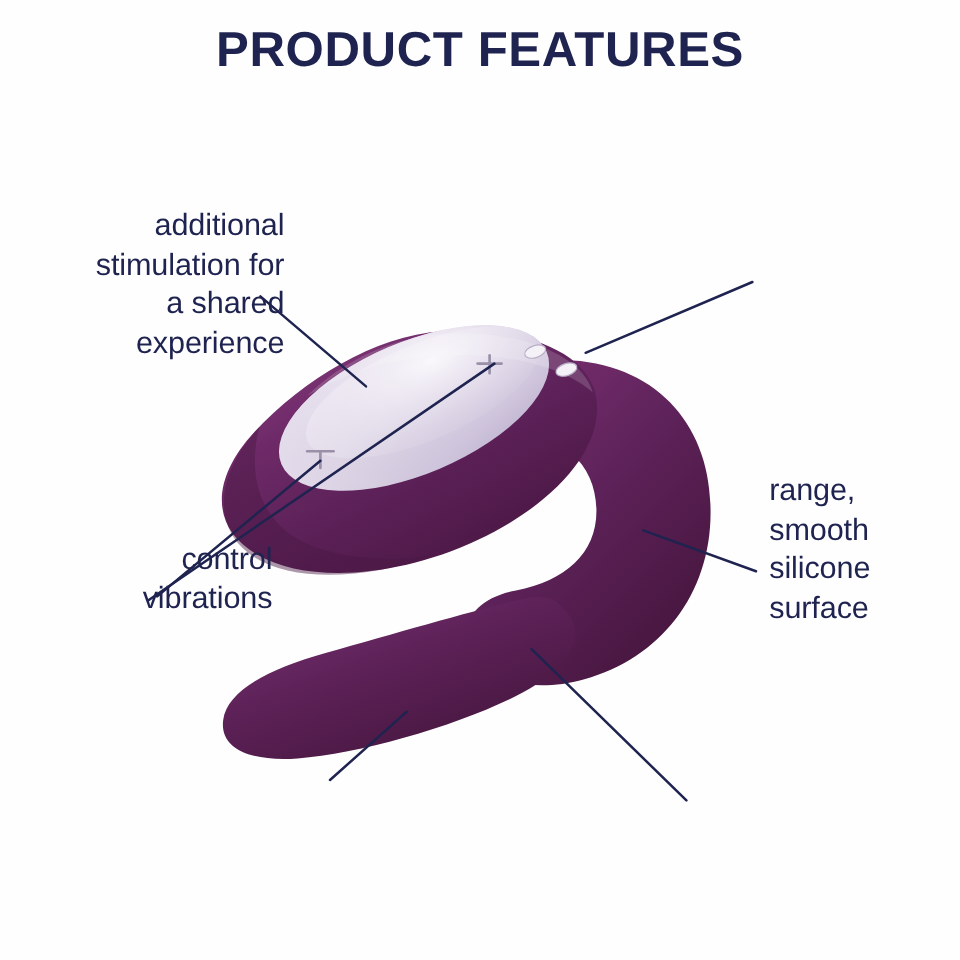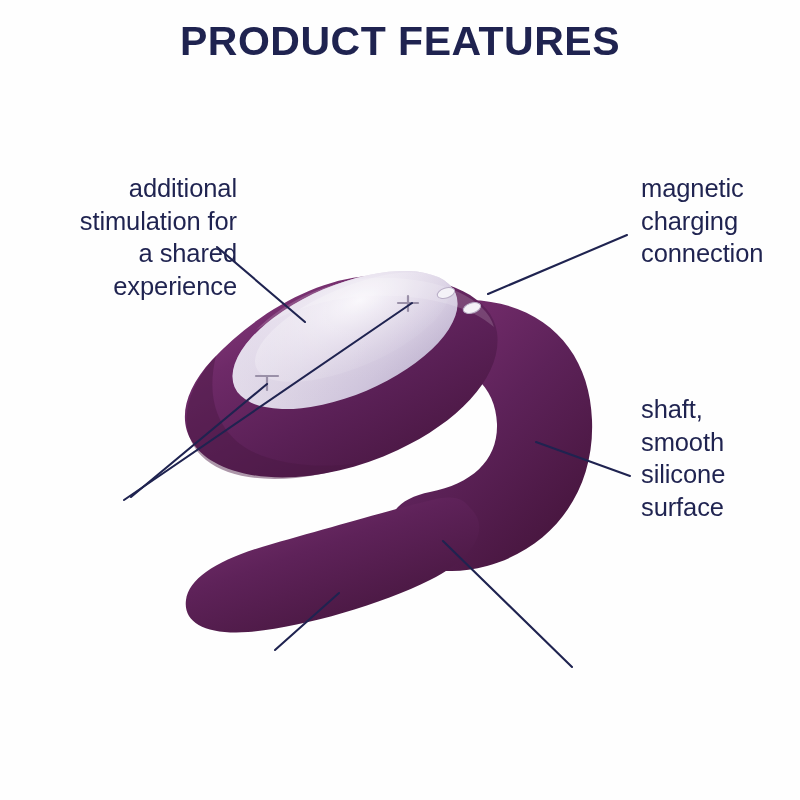--- a/index.html
+++ b/index.html
@@ -169,25 +169,24 @@
       <line x1="275" y1="650" x2="339" y2="593"></line>
       <line x1="572" y1="667" x2="443" y2="541"></line>
     </g>
   </svg>
 
   <div class="label left" id="lbl-additional">additional
 stimulation for
 a shared
 experience</div>
 
-  <div class="label right" id="lbl-magnetic">magnetic
-charging
-connection</div>
 
+  <div class="label left" id="lbl-control">control
+vibrations</div>
 
-  <div class="label right" id="lbl-soft">shaft,
+  <div class="label right" id="lbl-soft">range,
 smooth
 silicone
 surface</div>
 
 
 
 </div>
 
 </body></html>

